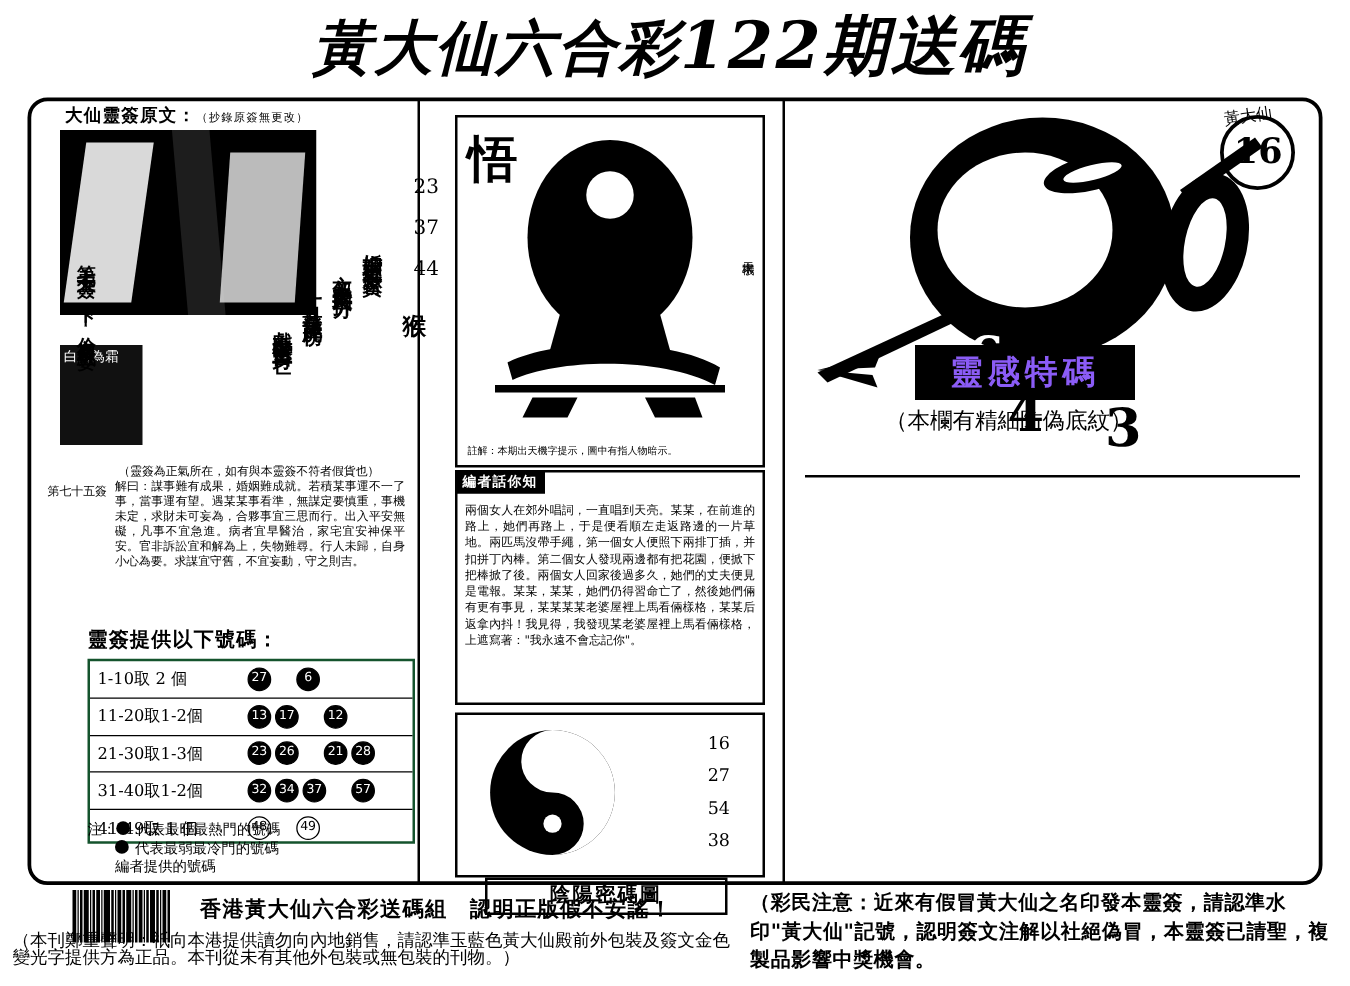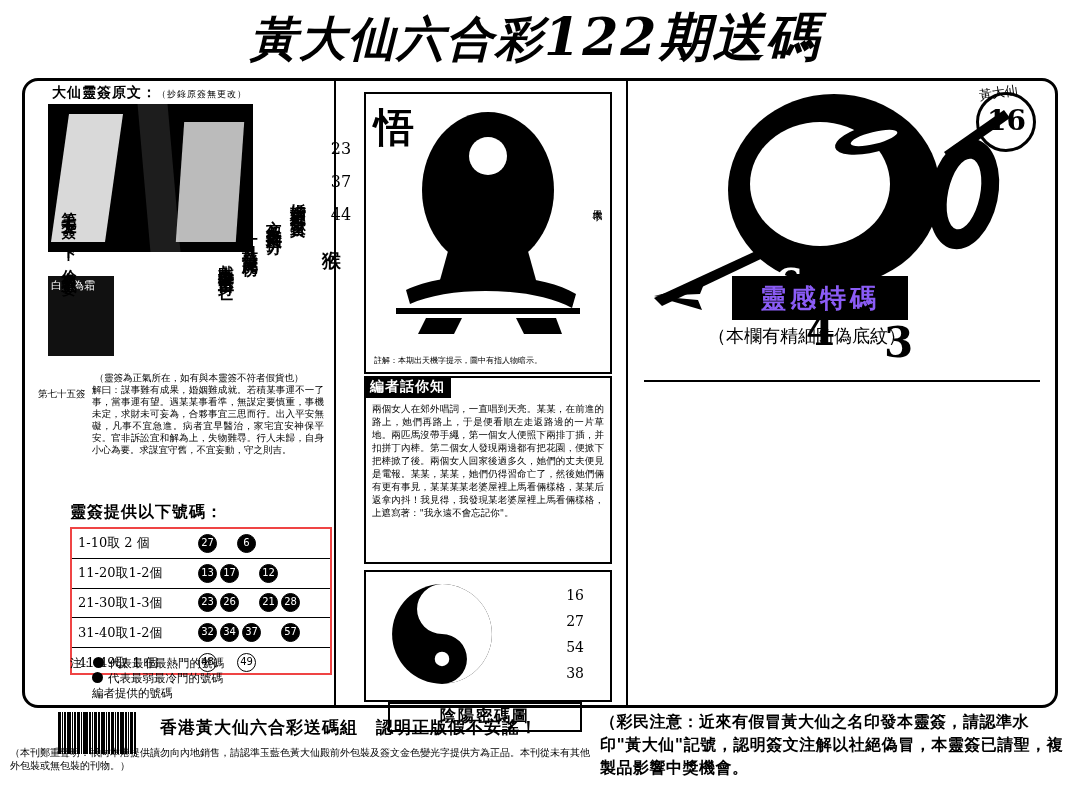--- a/index.html
+++ b/index.html
@@ -47,21 +47,21 @@
   }
   .stamp{
     position:absolute;left:18px;top:196px;width:60px;height:74px;
     background:#111;color:#fff;font-size:11px;line-height:13px;padding:3px;
     font-family:"DejaVu Serif",serif;
   }
 
   
   .numtable{position:absolute;left:40px;top:422px;width:262px;}
   .nt-title{font-size:16px;font-weight:bold;font-family:"DejaVu Serif",serif;letter-spacing:1px;}
-  .nt-box{margin-top:4px;border:2px solid #ef4444;height:144px;position:relative;}
+  .nt-box{margin-top:4px;border:2px solid #14532d;height:144px;position:relative;}
   .nt-row{position:relative;height:28.8px;border-bottom:1px solid #000;display:flex;align-items:center;}
   .nt-row:last-child{border-bottom:none;}
   .nt-range{width:120px;padding-left:6px;font-size:13px;font-family:"DejaVu Serif",serif;white-space:nowrap;}
   .balls{flex:1;display:flex;align-items:center;gap:3px;}
   .ball{
     width:17px;height:17px;border-radius:50%;border:1.4px solid #000;
     font-size:10px;line-height:15px;text-align:center;font-family:"DejaVu Sans",sans-serif;
     display:inline-block;background:#fff;color:#000;
   }
   .ball.dark{background:#000;color:#fff;border-color:#000;}
@@ -79,21 +79,21 @@
     position:absolute;left:28px;top:12px;width:244px;height:278px;border:2px solid #000;background:#fff;overflow:hidden;
   }
   .wu{position:absolute;left:8px;top:6px;font-size:40px;font-family:"DejaVu Serif",serif;font-weight:bold;}
   .pic-caption{position:absolute;left:8px;bottom:6px;width:228px;font-size:8px;line-height:10px;font-family:"DejaVu Serif",serif;}
   .tianjizi{position:absolute;right:6px;top:108px;font-size:10px;writing-mode:vertical-rl;font-family:"DejaVu Serif",serif;}
 
   .editor{
     position:absolute;left:28px;top:296px;width:244px;height:184px;border:2px solid #000;background:#fff;
   }
   .editor-head{
-    position:absolute;left:-2px;top:-2px;background:#000;color:#fff;font-size:14px;
+    position:absolute;left:-2px;top:-2px;background:#000;color:#fff;font-size:11px;
     padding:2px 6px;font-family:"DejaVu Serif",serif;font-weight:bold;letter-spacing:1px;
   }
   .editor-body{position:absolute;left:6px;top:24px;right:6px;font-size:9.5px;line-height:13px;font-family:"DejaVu Serif",serif;text-align:justify;}
 
   .yy-box{
     position:absolute;left:28px;top:490px;width:244px;height:128px;border:2px solid #000;background:#fff;
   }
   .taiji{position:absolute;left:24px;top:10px;width:104px;height:104px;}
   .yy-nums{position:absolute;right:26px;top:10px;font-size:14px;line-height:26px;font-family:"DejaVu Serif",serif;text-align:right;}
   .yy-label{
@@ -114,21 +114,21 @@
   .seal-note{position:absolute;left:82px;top:244px;font-size:18px;font-family:"DejaVu Serif",serif;}
   .corner-scribble{position:absolute;right:22px;top:-4px;font-size:13px;font-family:"DejaVu Serif",serif;transform:rotate(-8deg);}
 
   
   .barcode{position:absolute;left:58px;top:712px;width:96px;height:42px;}
   .barcode i{display:inline-block;height:42px;background:#000;margin-right:1px;}
   .bottom-slogan{
     position:absolute;left:160px;top:716px;font-size:17px;font-weight:bold;
     font-family:"DejaVu Serif",serif;letter-spacing:1px;white-space:nowrap;
   }
-  .fineprint{position:absolute;left:10px;top:746px;width:580px;font-size:10px;line-height:13px;font-family:Liberation Sans, sans-serif;}
+  .fineprint{position:absolute;left:10px;top:746px;width:580px;font-size:14px;line-height:13px;font-family:Liberation Sans, sans-serif;}
   .notice{
     position:absolute;left:600px;top:710px;width:470px;font-size:16px;font-weight:bold;
     line-height:23px;font-family:"DejaVu Serif",serif;letter-spacing:.5px;
   }
 </style>
 </head>
 <body>
 
 <div id="page">
 

